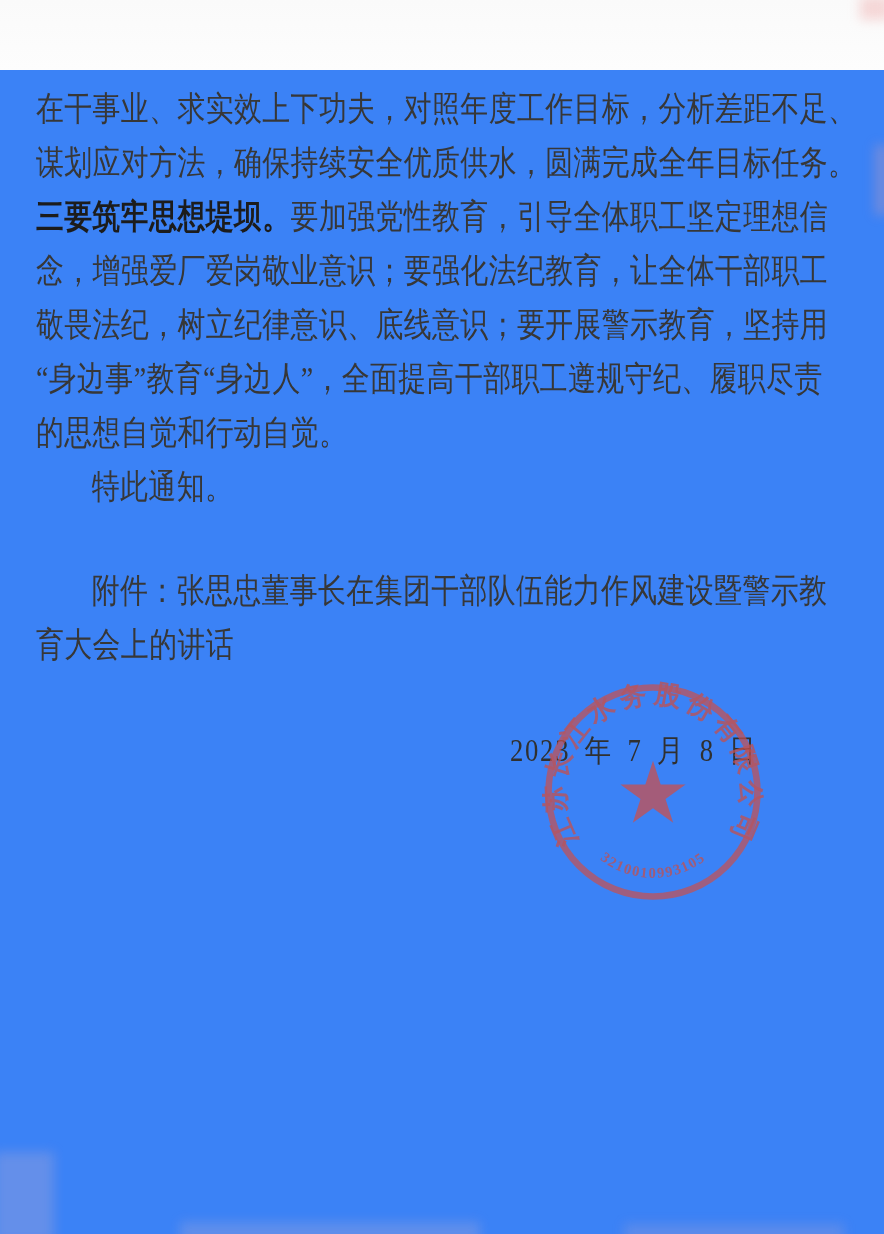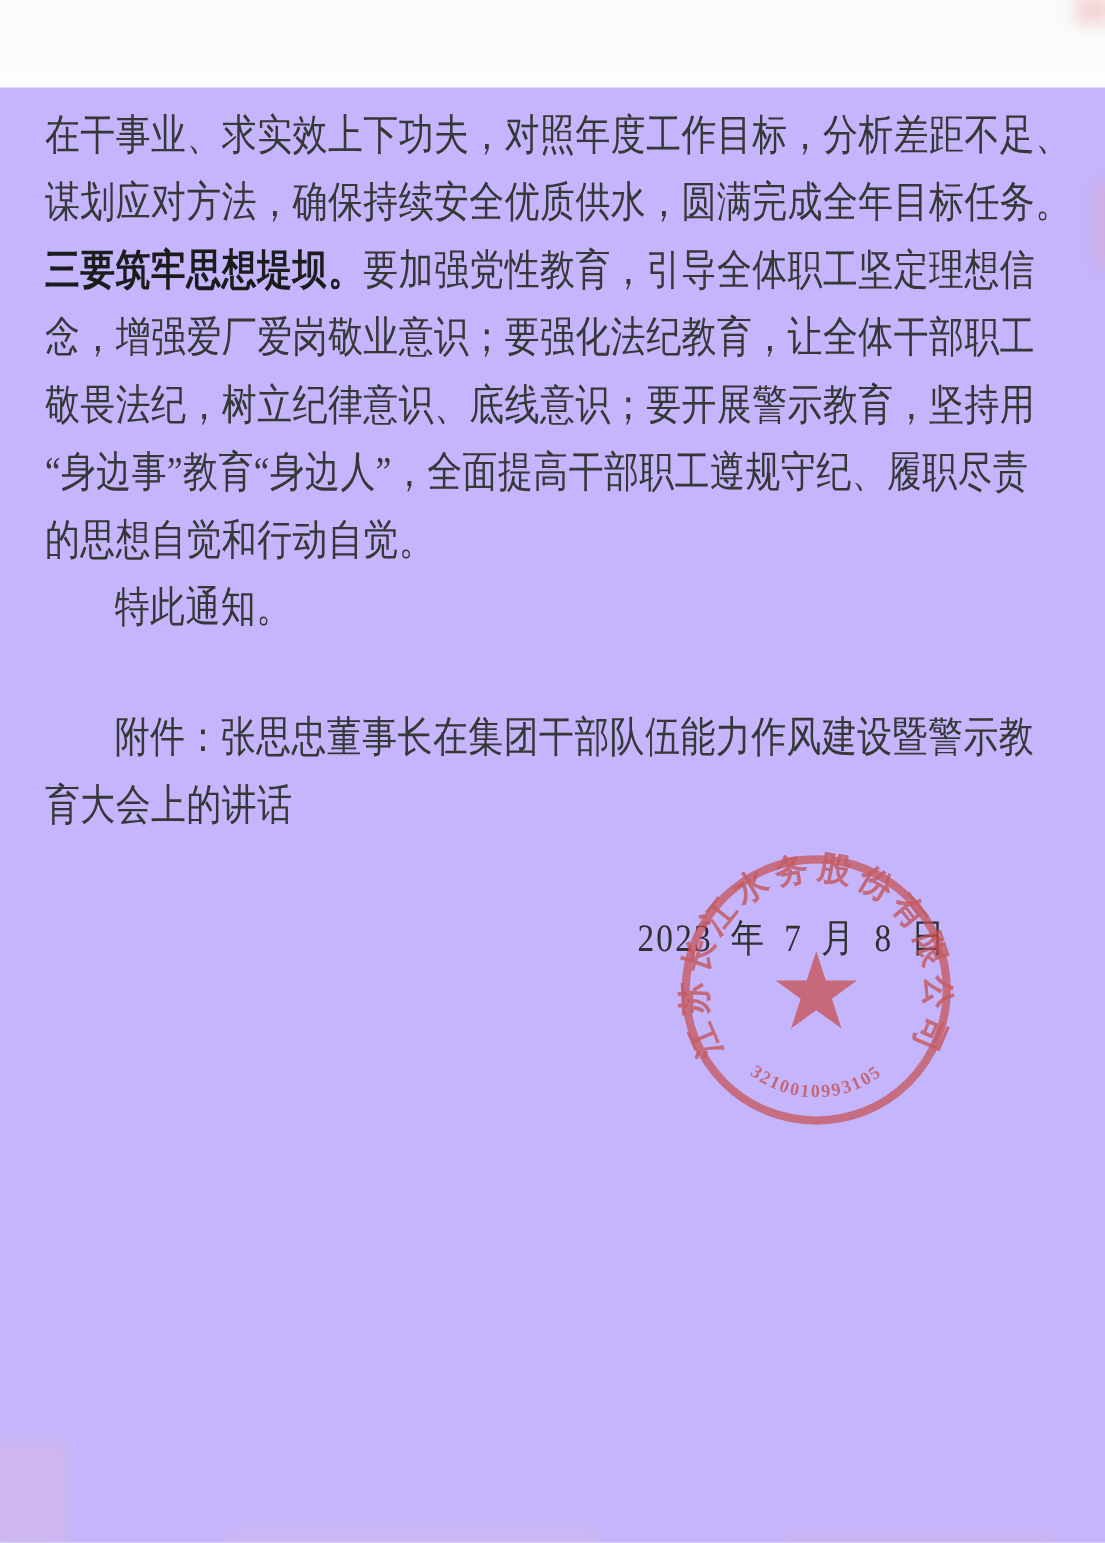--- a/index.html
+++ b/index.html
@@ -1,20 +1,20 @@
 <!DOCTYPE html>
 <html><head>
 <meta charset="utf-8">
 <style>
   html,body{margin:0;padding:0;}
   body{background:#ffffff;}
   .page{
     position:relative;
     width:884px;height:1234px;
-    background:#c4b5fd;
+    background:#3b82f6;
     overflow:hidden;
     font-family:"Liberation Serif","DejaVu Serif",serif;
   }
   
   .page::before{
     content:"";position:absolute;left:0;top:0;width:884px;height:70px;
     background:linear-gradient(180deg,#fafafa 0%,#fdfdfd 100%);
   }
   .doc-body{
     position:absolute;left:36px;top:82px;width:848px;

